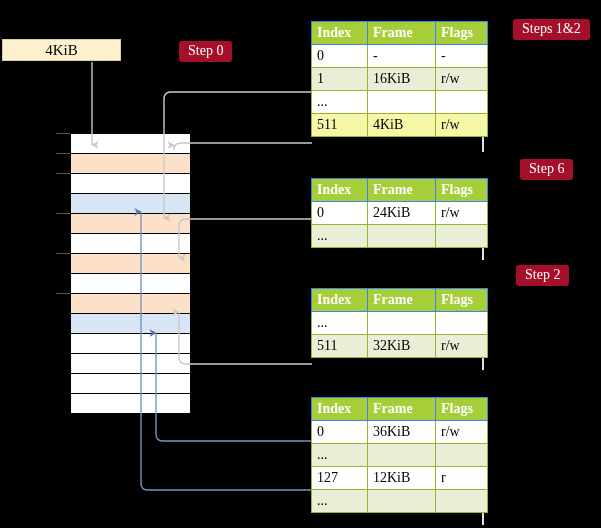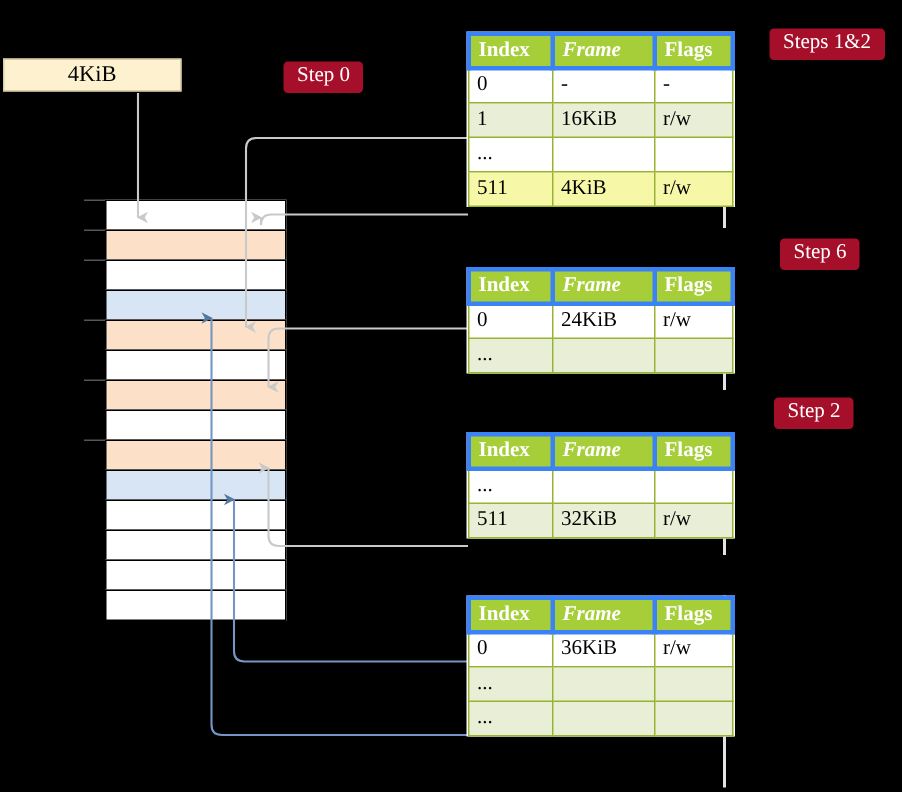--- a/index.html
+++ b/index.html
@@ -32,40 +32,40 @@
   .tick{position:absolute;height:1px;background:#555;width:14px;left:56px;}
 
   
   .ptable{position:absolute;border-collapse:collapse;
           font-size:14px;color:#000;background:#fff;}
   .ptable td,.ptable th{
      border:1px solid #98b330;padding:1px 5px 2px 5px;
      text-align:left;font-weight:normal;height:23px;box-sizing:border-box;
      vertical-align:middle;white-space:nowrap;}
   .ptable th{background:#a6ce39;color:#fff;font-weight:bold;
-             border:3px solid #3b82f6;font-size:14px;}
+             border:1px solid #3b82f6;font-size:14px;}
   .ptable tr.alt td{background:#e8efd6;}
   .ptable td.hl,.ptable tr.alt td.hl{background:#f7f7a8;}
   .col-index{width:56px;}
-  .col-frame{width:68px;font-style:italic;}
+  .col-frame{width:68px;}
   .col-flags{width:52px;}
 
   .tbl-rightrule{position:absolute;width:2px;background:#e3e3e3;}
 
   svg.wires{position:absolute;left:0;top:0;width:601px;height:528px;
             pointer-events:none;}
 </style>
 </head>
 <body>
 
 <div class="canvas">
 
   <div class="size-label" style="left:2px;top:39px;width:119px;height:22px;">4KiB</div>
 
-  <div class="step-badge" style="left:189px;top:41px;text-align:right;">Step 0</div>
+  <div class="step-badge" style="left:179px;top:41px;text-align:right;">Step 0</div>
   <div class="step-badge" style="left:513px;top:19px;">Steps 1&amp;2</div>
   <div class="step-badge" style="left:520px;top:159px;">Step 6</div>
   <div class="step-badge" style="left:516px;top:265px;">Step 2</div>
 
   <div class="memcol">
     <div class="memrow" style="top:0px;"></div>
     <div class="memrow orange" style="top:20px;"></div>
     <div class="memrow" style="top:40px;"></div>
     <div class="memrow blue" style="top:60px;"></div>
     <div class="memrow orange" style="top:80px;"></div>
@@ -197,20 +197,25 @@
     <tr>
       <td>0</td>
       <td>36KiB</td>
       <td>r/w</td>
     </tr>
     <tr class="alt">
       <td>...</td>
       <td></td>
       <td></td>
     </tr>
+    <tr>
+      <td>127</td>
+      <td>12KiB</td>
+      <td>r</td>
+    </tr>
     <tr class="alt">
       <td>...</td>
       <td></td>
       <td></td>
     </tr>
   </tbody>
     </table>
 
 </div>
 

